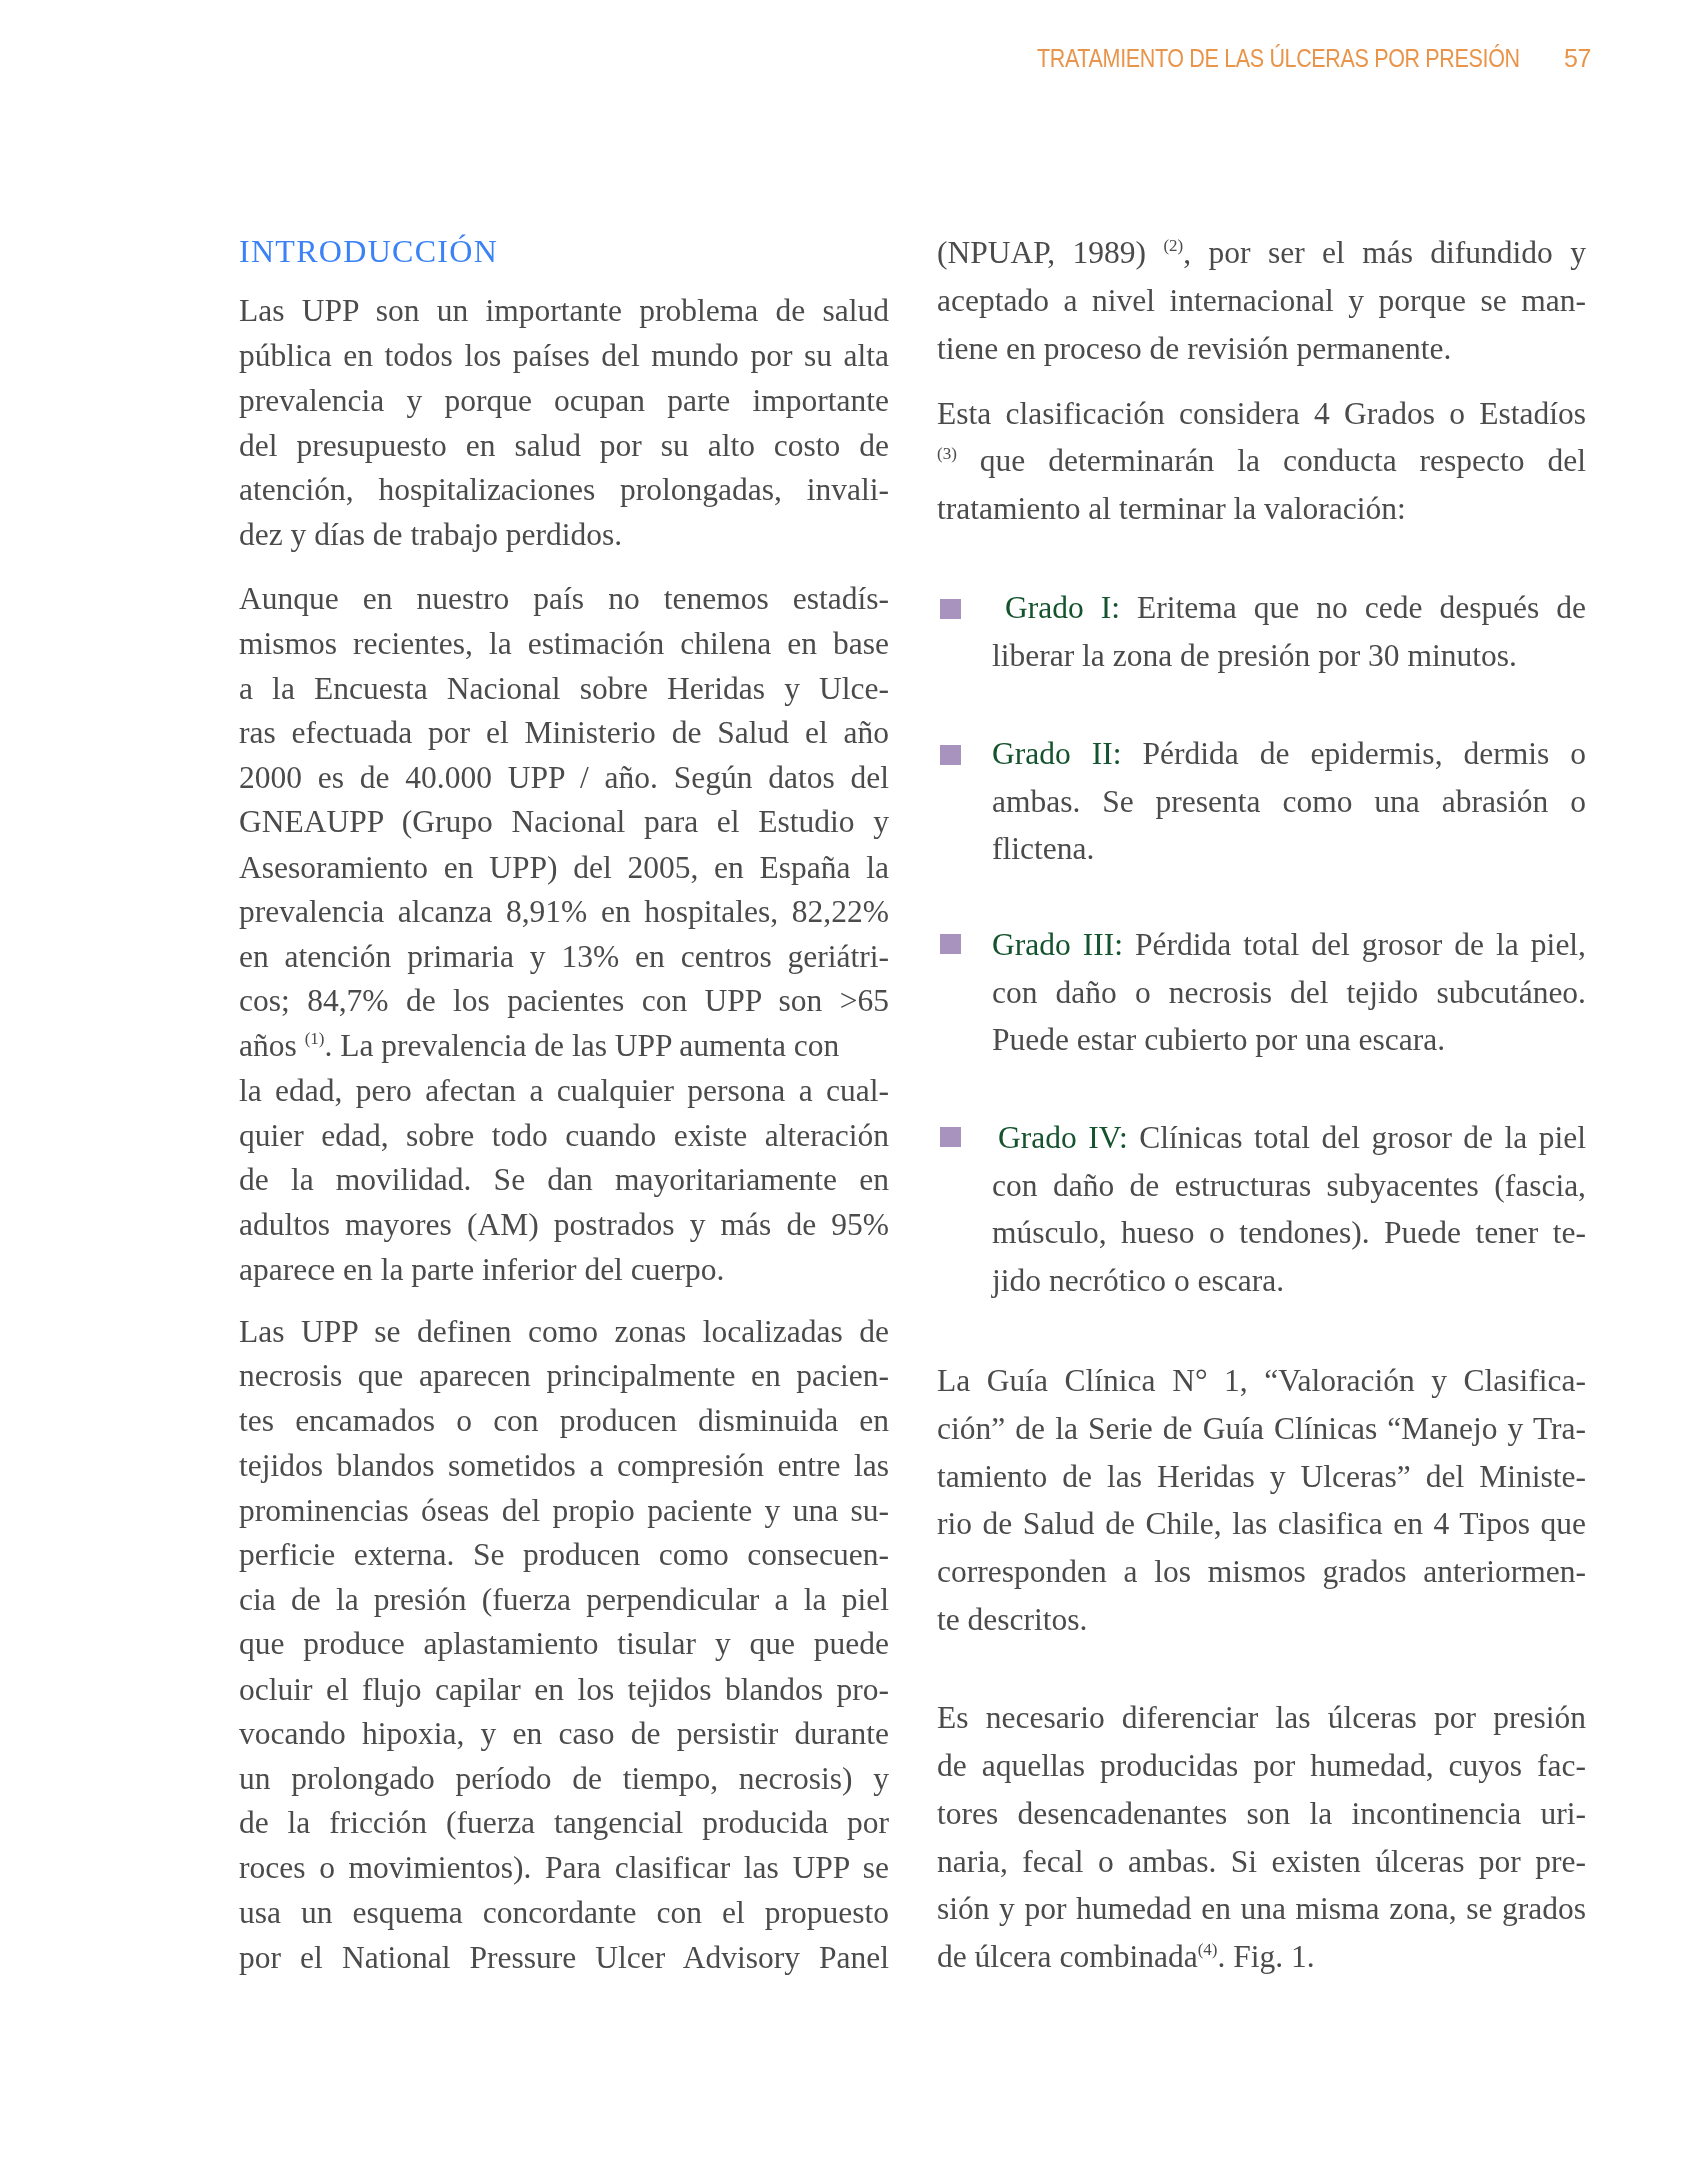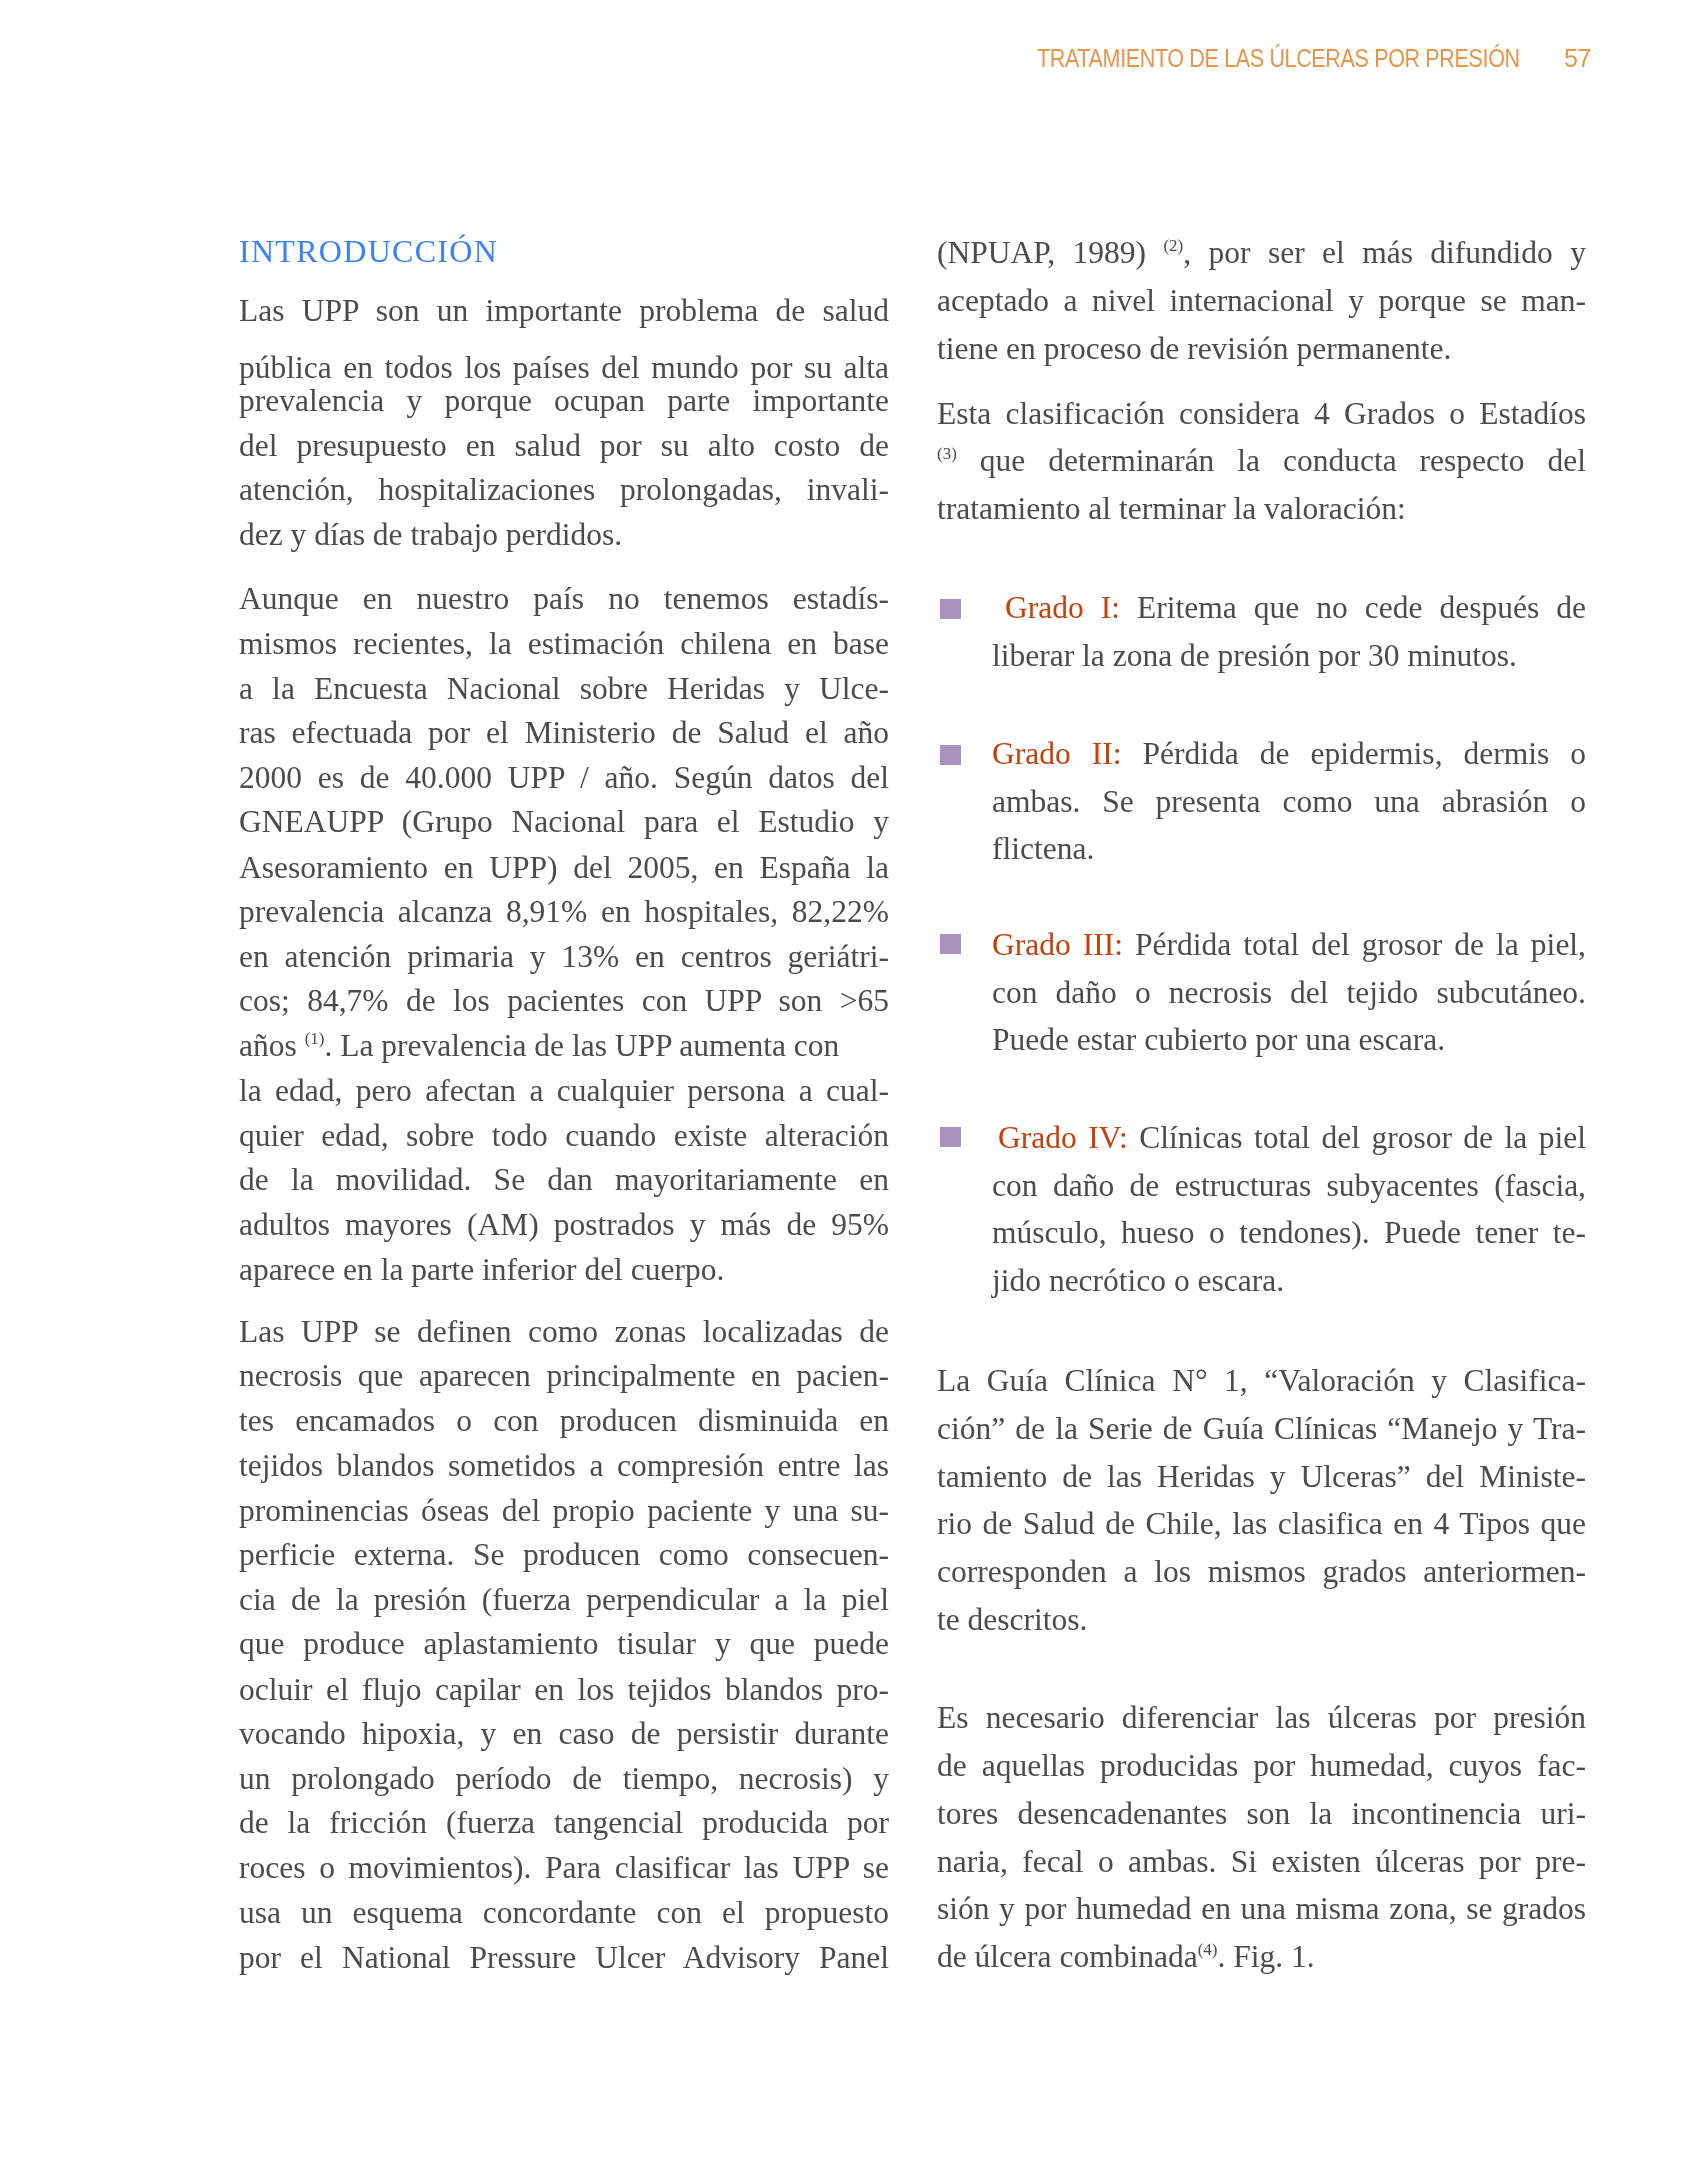--- a/index.html
+++ b/index.html
@@ -19,40 +19,40 @@
     position: absolute; left: 0; right: 0; height: 39px; line-height: 39px;
     white-space: nowrap; text-align: justify; text-align-last: justify;
   }
   .line.last { text-align-last: left; }
   .section-title {
     position: absolute; left: 0; top: 232px; font-size: 32px; color: #3b82f6;
     letter-spacing: 1.3px; font-family: "Liberation Serif", serif; line-height: 39px;
   }
   sup.ref { font-size: 17px; vertical-align: 12px; line-height: 0; }
   .bullet-sq { position: absolute; left: 3.4px; width: 20.4px; height: 19.6px; background: #a893bf; }
-  .grade-label { color: #c2410c; }
+  .grade-label { color: #14532d; }
   .bullet-block { position: absolute; left: 0; right: 0; }
   .bullet-block .line { left: 55px; }
 </style>
 </head>
 <body>
 
 <div class="page">
 
   <div class="running-header">
     <span class="title">TRATAMIENTO DE LAS ÚLCERAS POR PRESIÓN</span>
     <span class="pageno">57</span>
   </div>
 
   <div class="col col-left">
     <div class="section-title">INTRODUCCIÓN</div>
 
     <div>
       <div class="line" style="top:291px">Las UPP son un importante problema de salud</div>
-      <div class="line" style="top:348px">pública en todos los países del mundo por su alta</div>
+      <div class="line" style="top:336px">pública en todos los países del mundo por su alta</div>
       <div class="line" style="top:381px">prevalencia y porque ocupan parte importante</div>
       <div class="line" style="top:426px">del presupuesto en salud por su alto costo de</div>
       <div class="line" style="top:470px">atención, hospitalizaciones prolongadas, invali-</div>
       <div class="line last" style="top:515px">dez y días de trabajo perdidos.</div>
     </div>
 
     <div>
       <div class="line" style="top:579px">Aunque en nuestro país no tenemos estadís-</div>
       <div class="line" style="top:624px">mismos recientes, la estimación chilena en base</div>
       <div class="line" style="top:669px">a la Encuesta Nacional sobre Heridas y Ulce-</div>

